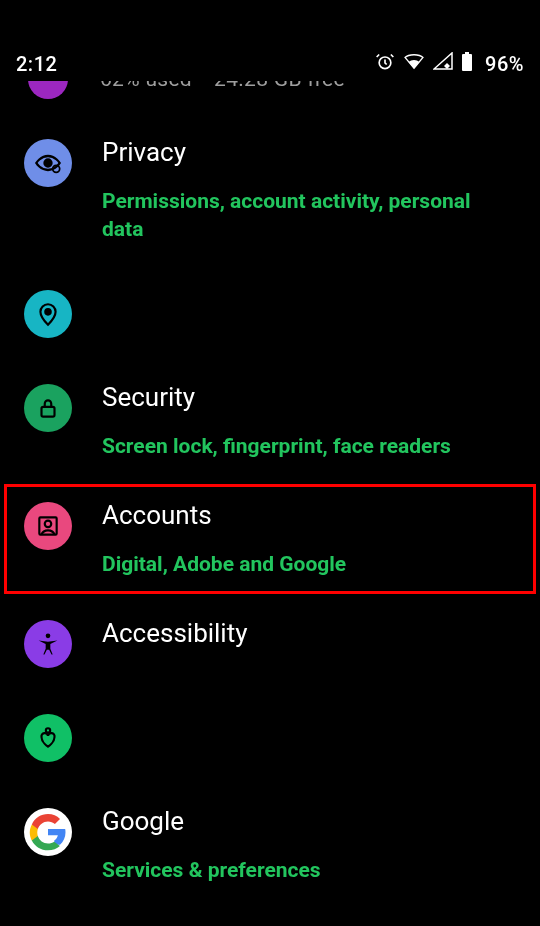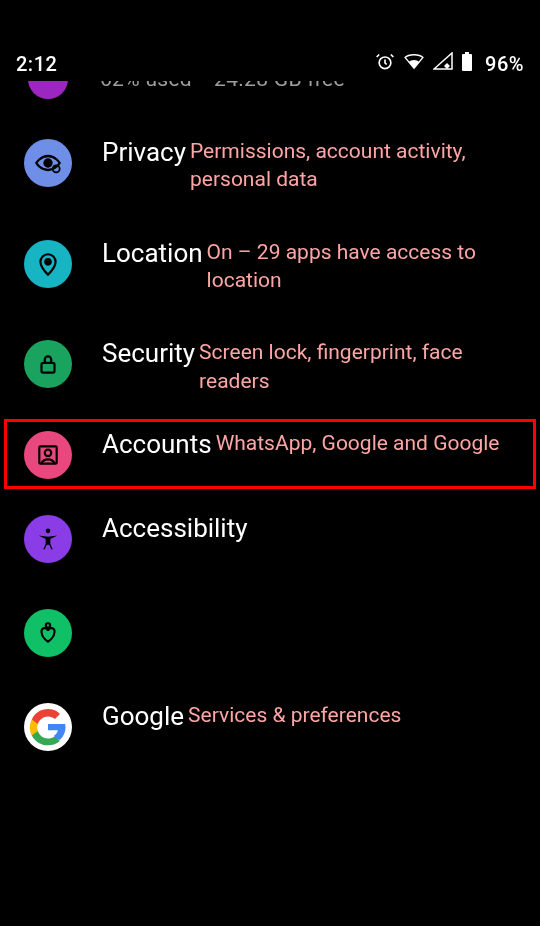--- a/index.html
+++ b/index.html
@@ -14,25 +14,25 @@
   .battery-pct { font-size: 20px; font-weight: 500; margin-left: 4px; }
 
   
   .storage-cut { position: relative; height: 34px; overflow: hidden; }
   .storage-cut .pill { position: absolute; left: 28px; top: -22px; width: 40px; height: 40px; border-radius: 20px; background: #9c27c0; }
   .storage-cut .txt { position: absolute; left: 100px; top: -14px; color: #9e9e9e; font-size: 21px; letter-spacing: 0.3px; }
 
   
   .list { padding: 0 0 0 0; }
   .item { display: flex; align-items: flex-start; padding: 22px 24px 22px 24px; gap: 30px; }
-  .item.highlight { outline: 3px solid #ff0000; outline-offset: -3px; margin: 2px 4px; padding: 10px 20px; }
+  .item.highlight { outline: 3px solid #ff0000; outline-offset: -3px; margin: 2px 4px; padding: 16px 20px; }
   .icon-wrap { width: 48px; height: 48px; border-radius: 24px; display: flex; align-items: center; justify-content: center; flex-shrink: 0; margin-top: 2px; }
-  .text-wrap { flex: 1; display: flex; gap: 4px; }
+  .text-wrap { flex: 1; display: flex; flex-direction: column; gap: 20px; }
   .title { font-size: 26px; color: #fff; font-weight: 400; }
-  .subtitle { font-size: 21px; color: #fca5a5; line-height: 1.35; font-weight: 400; }
+  .subtitle { font-size: 21px; color: #22c55e; line-height: 1.35; font-weight: 700; }
 
   
   .bg-privacy { background: #6f8ee8; }
   .bg-location { background: #17b5c4; }
   .bg-security { background: #1aa25f; }
   .bg-accounts { background: #e9487e; }
   .bg-accessibility { background: #8a3ce6; }
   .bg-wellbeing { background: #10c066; }
   .bg-google { background: #fff; }
 
@@ -100,24 +100,20 @@
       </div>
     </div>
 
     <div class="item">
       <div class="icon-wrap bg-location">
         <svg width="26" height="26" viewBox="0 0 24 24" fill="none" stroke="#000" stroke-width="2">
             <path d="M12 22s7-7 7-12a7 7 0 10-14 0c0 5 7 12 7 12z"></path>
             <circle cx="12" cy="10" r="2.5" fill="#000"></circle>
           </svg>
       </div>
-      <div class="text-wrap">
-        <div class="title">Location</div>
-        <div class="subtitle">On – 29 apps have access to location</div>
-      </div>
     </div>
 
     <div class="item">
       <div class="icon-wrap bg-security">
         <svg width="26" height="26" viewBox="0 0 24 24" fill="none" stroke="#000" stroke-width="2">
             <rect x="6" y="11" width="12" height="9" rx="1.5"></rect>
             <path d="M9 11V8a3 3 0 016 0v3"></path>
           </svg>
       </div>
       <div class="text-wrap">
@@ -129,21 +125,21 @@
     <div class="item highlight">
       <div class="icon-wrap bg-accounts">
         <svg width="26" height="26" viewBox="0 0 24 24" fill="none" stroke="#000" stroke-width="2">
             <rect x="4" y="4" width="16" height="16" rx="1"></rect>
             <circle cx="12" cy="10" r="3"></circle>
             <path d="M6 20c1-3 4-4 6-4s5 1 6 4"></path>
           </svg>
       </div>
       <div class="text-wrap">
         <div class="title">Accounts</div>
-        <div class="subtitle">WhatsApp, Google and Google</div>
+        <div class="subtitle">Digital, Adobe and Google</div>
       </div>
     </div>
 
     <div class="item">
       <div class="icon-wrap bg-accessibility">
         <svg width="28" height="28" viewBox="0 0 24 24" fill="#000">
             <circle cx="12" cy="5" r="2"></circle>
             <path d="M4 9l8 1 8-1-6 3v4l2 5h-1l-2-4h-2l-2 4H8l2-5v-4L4 9z"></path>
           </svg>
       </div>

